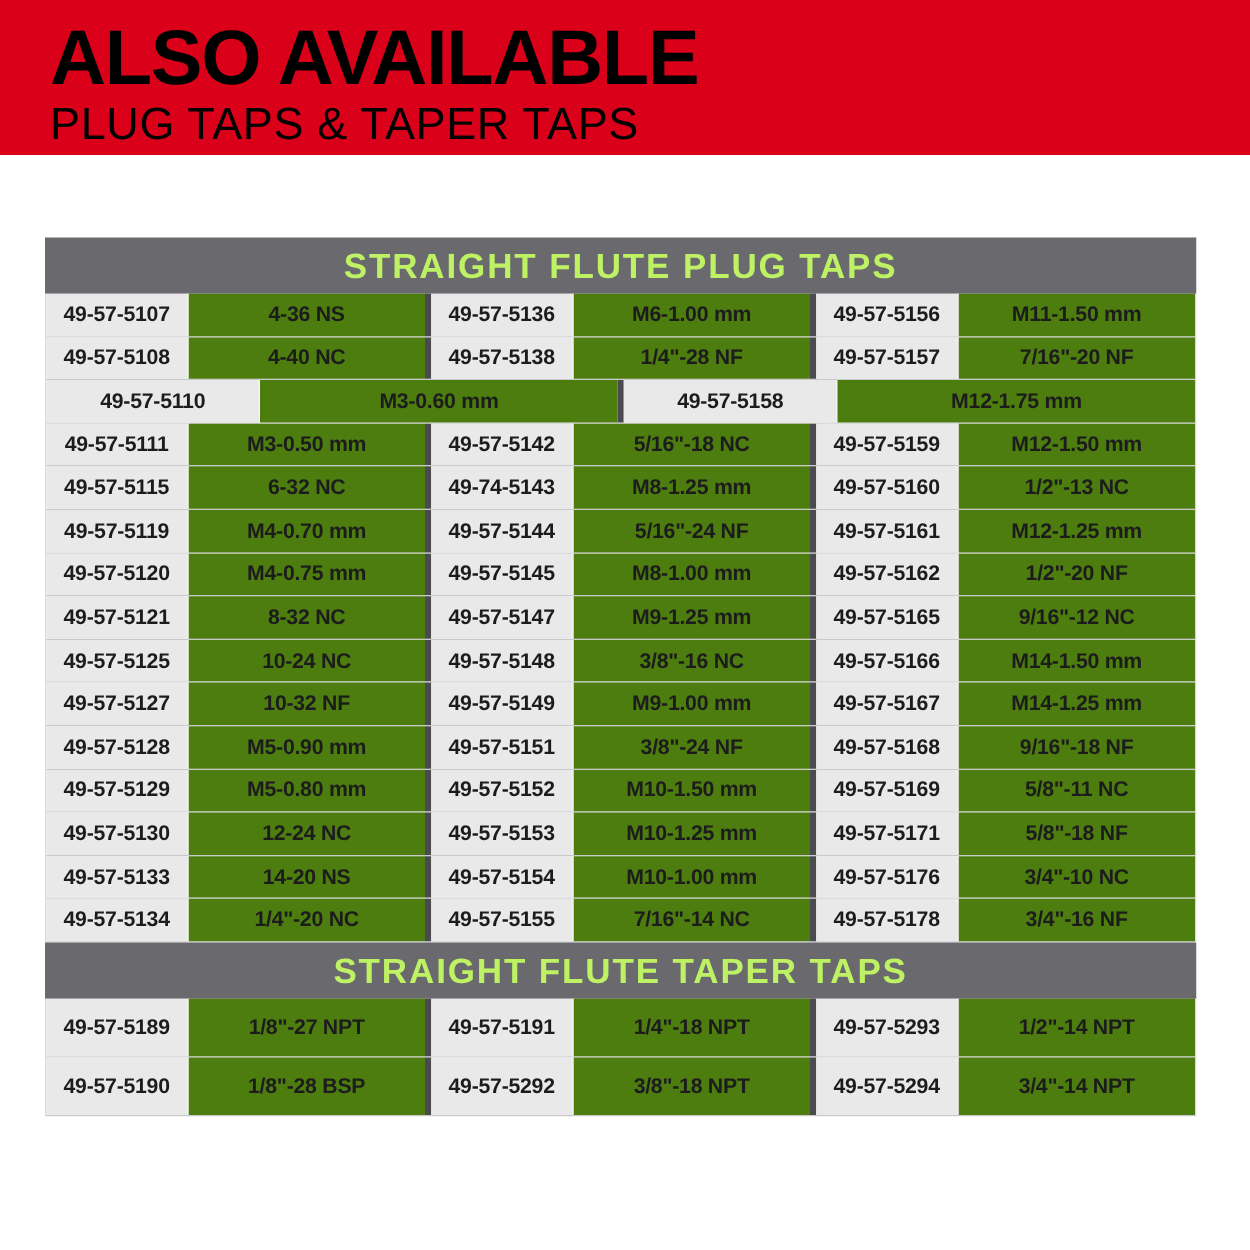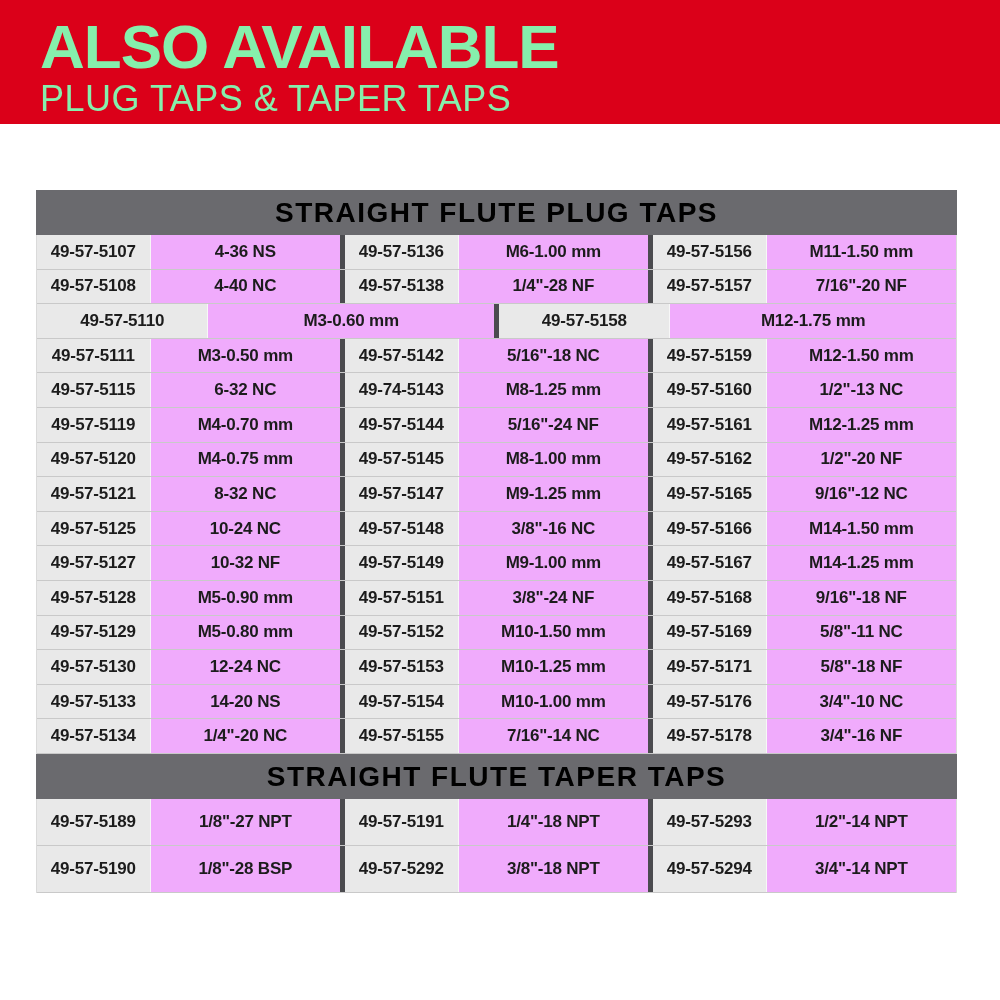--- a/index.html
+++ b/index.html
@@ -14,40 +14,40 @@
   html,body{background:#fff;}
   body{
     width:1000px;height:1000px;overflow:hidden;
     font-family:"Liberation Sans", sans-serif;
     -webkit-font-smoothing:antialiased;
   }
   
   .banner{
     width:1000px;height:124px;
     background:var(--brand-red);
-    color:#86efac;
+    color:#000000;
     padding:16px 0 0 40px;
   }
   .banner-title{
     font-size:62px;font-weight:900;line-height:1.0;
     letter-spacing:-1px;white-space:nowrap;
   }
   .banner-subtitle{
     font-size:36px;font-weight:400;line-height:1.0;
     letter-spacing:0.5px;margin-top:3px;white-space:nowrap;
   }
   
   .content{padding:0 43px 0 36px;}
   .spec-table{width:921px;}
   .spec-table.first{margin-top:66px;}
   .spec-table.second{}
   .table-header{
     height:45px;line-height:45px;
     background:var(--header-gray);
-    color:#000000;text-align:center;
+    color:#bef264;text-align:center;
     font-size:28px;font-weight:bold;letter-spacing:1.5px;
     white-space:nowrap;
   }
   .table-body{
     border-left:1px solid #DADADA;
     border-right:1px solid #DADADA;
   }
   .row{
     display:flex;
     border-bottom:1px solid var(--row-border);
@@ -59,21 +59,21 @@
   .cell{
     display:flex;align-items:center;justify-content:center;
     font-size:17px;font-weight:bold;color:var(--cell-text);
     letter-spacing:-0.2px;white-space:nowrap;
   }
   .cell.part{
     width:37.5%;
     background:var(--part-cell-gray);
     border-right:1px solid #F7F7F7;
   }
-  .cell.size{width:62.5%;background:#f0abfc;}
+  .cell.size{width:62.5%;background:#4d7c0f;}
 </style>
 </head>
 <body>
 
 <div class="banner">
   <div class="banner-title">ALSO AVAILABLE</div>
   <div class="banner-subtitle">PLUG TAPS &amp; TAPER TAPS</div>
 </div>
 
 <div class="content">

